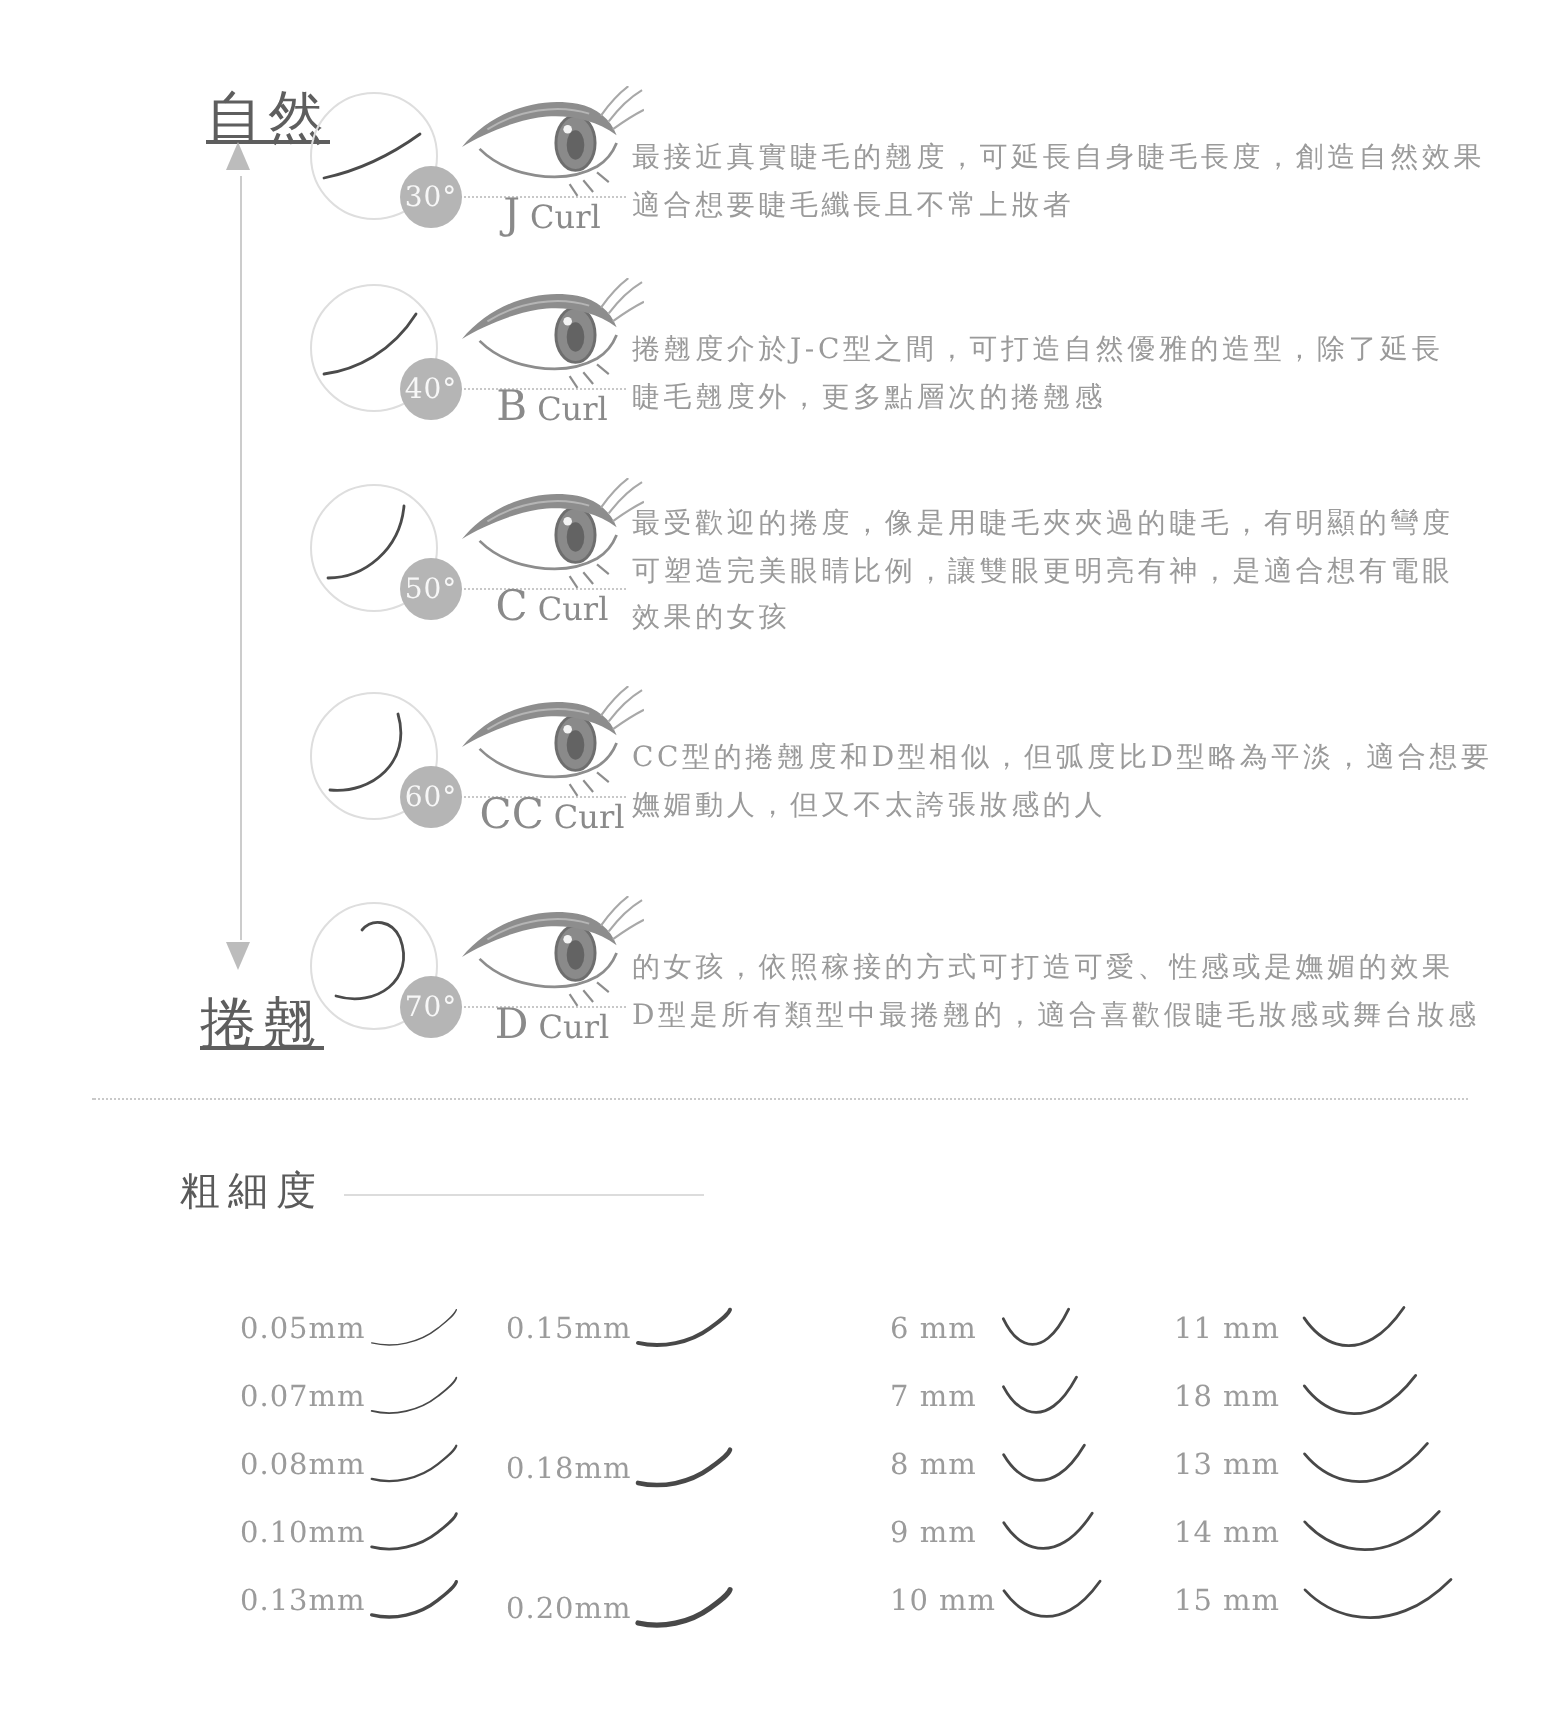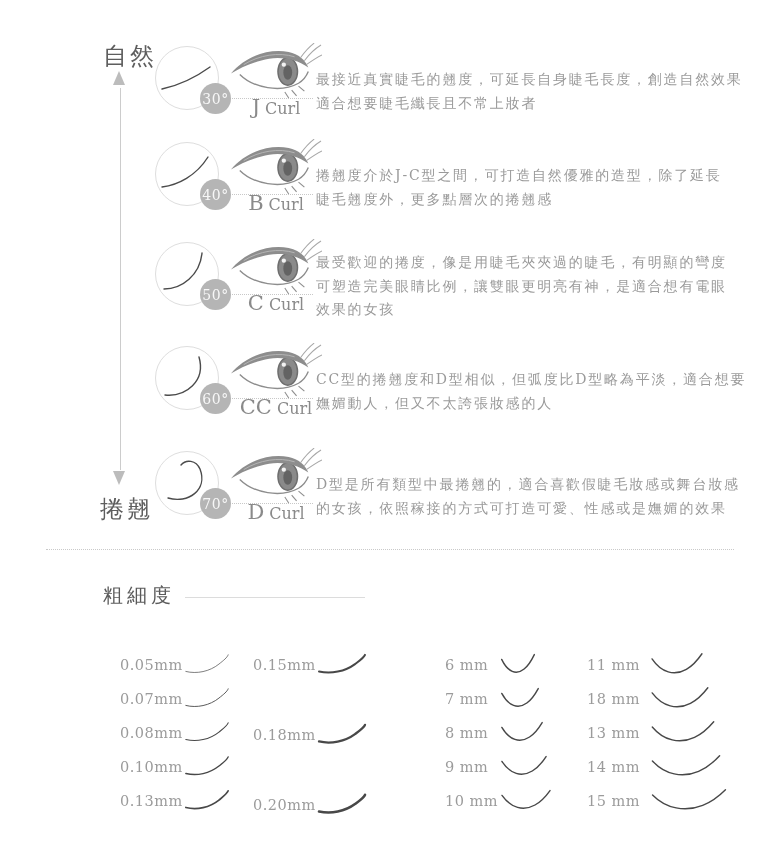--- a/index.html
+++ b/index.html
@@ -1,20 +1,20 @@
 <!DOCTYPE html>
 <html><head>
 <meta charset="utf-8">
 <style>
   html,body{margin:0;padding:0;background:#ffffff;}
   .canvas{position:relative;width:780px;height:859px;background:#fff;overflow:hidden;
           font-family:"DejaVu Serif","Liberation Serif",serif;}
 
   
-  .axis-label{position:absolute;font-size:24px;color:#5e5e5e;letter-spacing:3px;}
+  .axis-label{position:absolute;font-size:28px;color:#5e5e5e;letter-spacing:3px;text-decoration:underline;}
   #axis-top{left:103px;top:40px;}
   #axis-bottom{left:100px;top:493px;}
   .axis-line{position:absolute;left:120px;top:88px;width:1px;height:382px;background:#cccccc;}
   .arrow-up{position:absolute;left:113px;top:71px;width:0;height:0;
             border-left:6px solid transparent;border-right:6px solid transparent;
             border-bottom:14px solid #bcbcbc;}
   .arrow-down{position:absolute;left:113px;top:471px;width:0;height:0;
             border-left:6px solid transparent;border-right:6px solid transparent;
             border-top:14px solid #bcbcbc;}
 
@@ -43,21 +43,21 @@
   .desc{position:absolute;left:316px;top:36px;font-size:14px;color:#9a9a9a;
         letter-spacing:1.8px;line-height:23.5px;white-space:nowrap;}
   .row-3 .desc{top:23px;}
 
   
   .divider{position:absolute;left:46px;top:549px;width:688px;border-top:1px dotted #c9c9c9;}
 
   
   .section-head{position:absolute;display:flex;align-items:center;color:#5a5a5a;
                 font-size:20px;letter-spacing:4px;}
-  #thickness-head{left:103px;top:582px;width:262px;}
+  #thickness-head{left:90px;top:582px;width:262px;}
   #length-head{left:446px;top:582px;width:242px;}
   .section-head .rule{flex:1;height:1px;background:#dcdcdc;margin-left:10px;margin-top:3px;}
 
   .spec-col{position:absolute;top:648px;display:flex;flex-direction:column;}
   #thick-col1{left:120px;} #thick-col2{left:253px;gap:36px;}
   #len-col1{left:445px;}   #len-col2{left:587px;}
   .spec-item{height:34px;display:flex;align-items:center;color:#9b9b9b;font-size:14.5px;
              letter-spacing:0.5px;white-space:nowrap;}
   .spec-item .spec-label{display:inline-block;}
   #thick-col1 .spec-label,#thick-col2 .spec-label{width:58px;}
@@ -224,22 +224,22 @@
       <path d="M14,22 C30,12 50,9 66,14" fill="none" stroke="#b5b5b5" stroke-width="1"></path>
       <path d="M76,18 C82,10 88,5 93,2" fill="none" stroke="#a8a8a8" stroke-width="1.1"></path>
       <path d="M78,22 C85,17 90,14 94,12" fill="none" stroke="#a8a8a8" stroke-width="1.1"></path>
       <path d="M72,15 C77,8 82,3 86,0" fill="none" stroke="#a8a8a8" stroke-width="1.1"></path>
       <path d="M56,50 L60,56" stroke="#8d8d8d" stroke-width="1.1"></path>
       <path d="M63,48 L68,54" stroke="#8d8d8d" stroke-width="1.1"></path>
       <path d="M70,44 L76,49" stroke="#8d8d8d" stroke-width="1.1"></path>
     </svg>
     <div class="curl-label"><span class="big">D</span><span class="small">Curl</span></div>
     <div class="desc">
+      <div>的女孩，依照稼接的方式可打造可愛、性感或是嫵媚的效果</div>
       <div>D型是所有類型中最捲翹的，適合喜歡假睫毛妝感或舞台妝感</div>
-      <div>的女孩，依照稼接的方式可打造可愛、性感或是嫵媚的效果</div>
       <div></div>
     </div>
   </div>
 
   <div class="divider"></div>
 
   <div class="section-head" id="thickness-head">
     <span>粗細度</span>
     <div class="rule"></div>
   </div>

